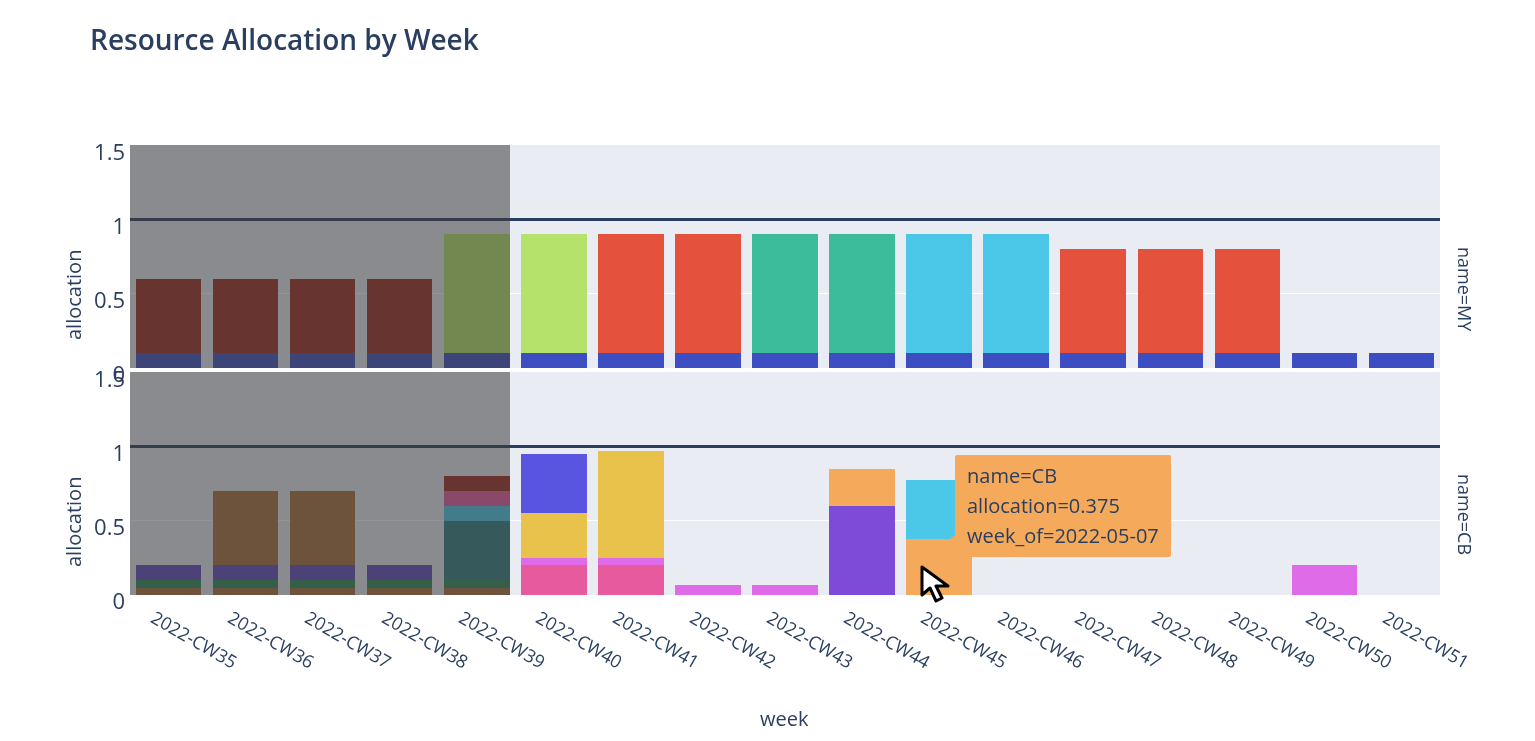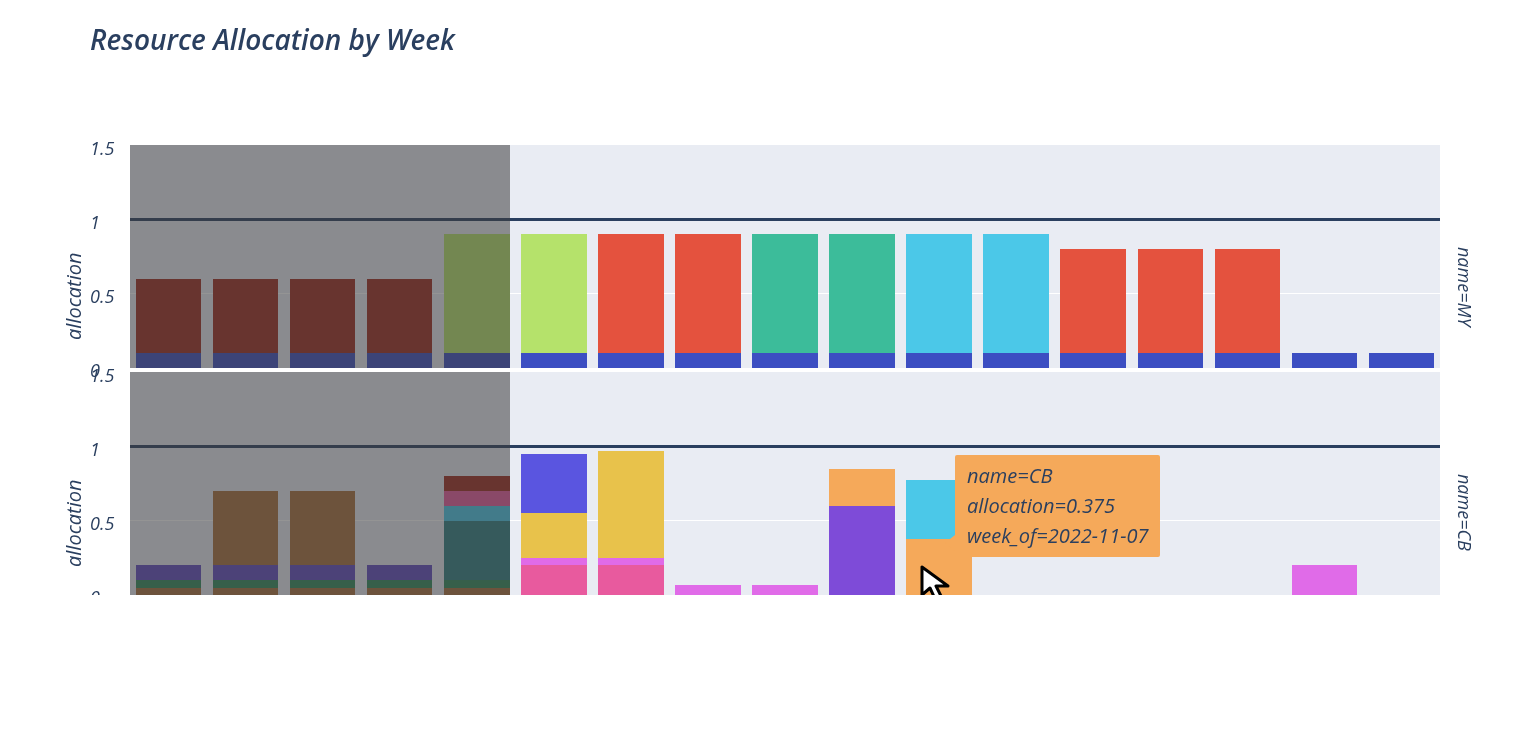--- a/index.html
+++ b/index.html
@@ -5,22 +5,21 @@
   html, body {
     margin: 0;
     padding: 0;
     background: #ffffff;
     font-family: "Open Sans", -apple-system, BlinkMacSystemFont, "Segoe UI", Roboto, "Helvetica Neue", Arial, sans-serif;
     color: #2a3f5f;
   }
   .container {
     position: relative;
     width: 1535px;
-    height: 595px;
-    font-style: italic;
+    height: 741px;
   }
   .title {
     position: absolute;
     left: 90px;
     top: 20px;
     font-size: 28px;
     font-weight: 600;
     color: #2a3f5f;
   }
   .plot-area {
@@ -80,21 +79,22 @@
     text-align: center;
     font-size: 20px;
     color: #2a3f5f;
     transform: rotate(-90deg);
     transform-origin: left top;
   }
   .ytick {
     position: absolute;
     left: 90px;
     width: 35px;
-    font-size: 18px;
+    text-align: right;
+    font-size: 22px;
     color: #2a3f5f;
   }
   .facetlabel {
     position: absolute;
     right: -35px;
     width: 20px;
     font-size: 18px;
     color: #2a3f5f;
     transform: rotate(90deg);
     transform-origin: center;
@@ -329,21 +329,21 @@
         <div class="xtick" style="left: 1184.41px; top: 460px;">2022-CW50</div>
         <div class="xtick" style="left: 1261.47px; top: 460px;">2022-CW51</div>
       </div>
   </div>
 
   <div class="xlabel" style="left:760px; top:705px;">week</div>
 
   <div class="tooltip" style="left:955px; top:455px;">
     <div>name=CB</div>
     <div>allocation=0.375</div>
-    <div>week_of=2022-11-07</div>
+    <div>week_of=2022-05-07</div>
   </div>
 
   <div class="cursor" style="left:918px; top:565px;">
     <svg width="40" height="40" viewBox="0 0 40 40">
       <path d="M4 2 L4 30 L12 23 L18 36 L24 33 L18 21 L30 21 Z" fill="#ffffff" stroke="#000000" stroke-width="3" stroke-linejoin="round"></path>
     </svg>
   </div>
 </div>
 
 </body></html>

